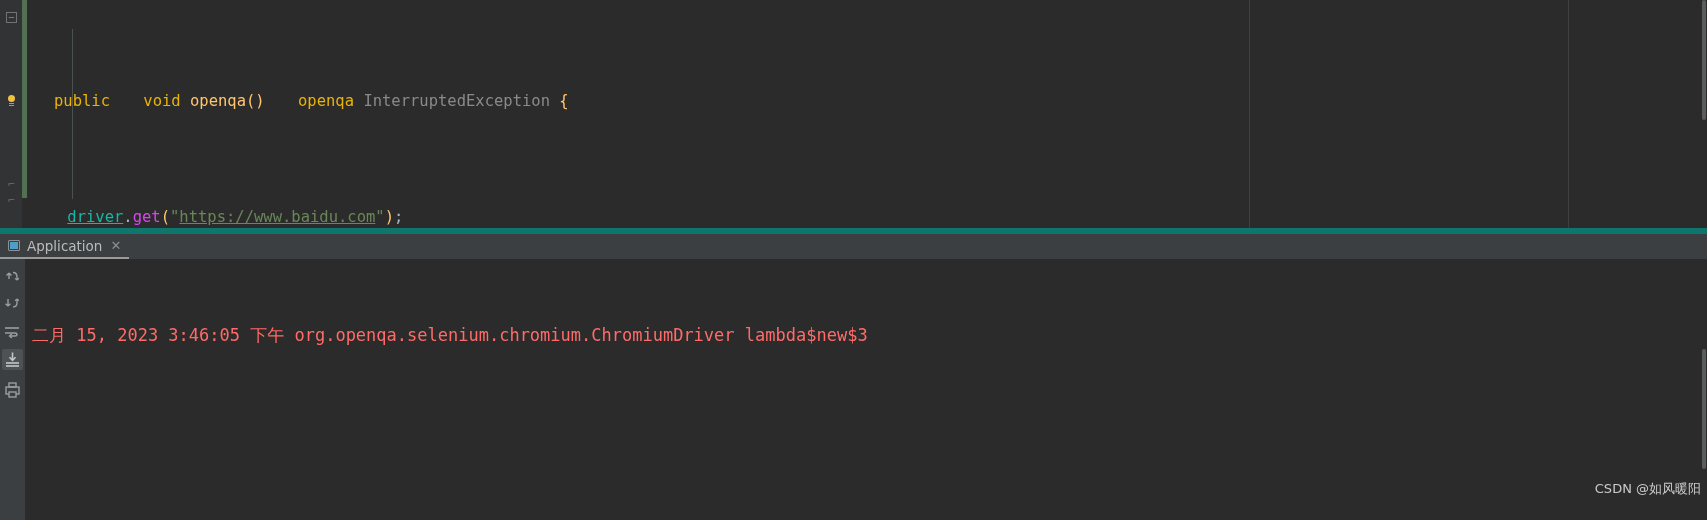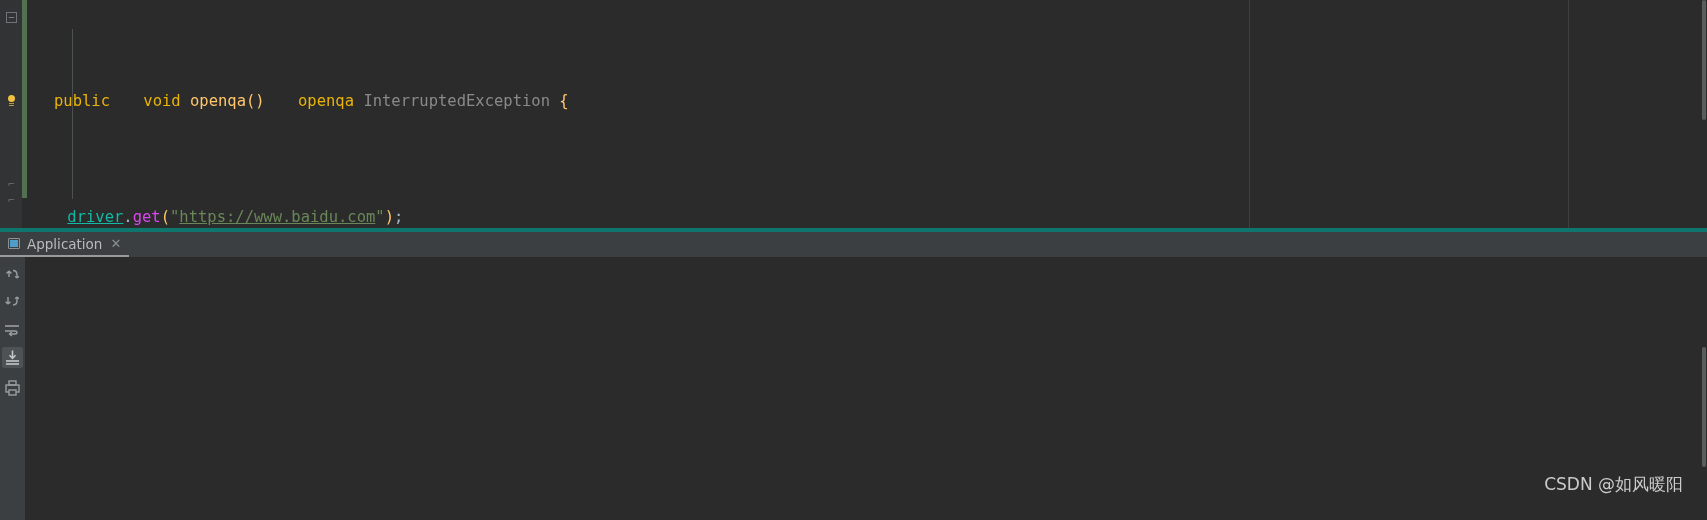--- a/index.html
+++ b/index.html
@@ -119,21 +119,21 @@
   .punc { color: #a9b7c6; }
   .paren{ color: #ffc66d; }
   .stat { color: #d946ef; }
   .link { color: #6a8759; text-decoration: underline; margin-top: 48px; }
 
   
   .toolwin-tabbar {
     position: relative;
     height: 25px;
     background: #3c3f41;
-    border-top: 4px solid #0f766e;
+    border-top: 6px solid #0f766e;
   }
   .tab-app {
     position: absolute;
     left: 0; top: 0;
     height: 25px;
     display: flex;
     align-items: center;
     padding: 0 8px 0 7px;
     border-bottom: 2px solid #9a9a9a;
     box-sizing: border-box;
@@ -231,25 +231,25 @@
   .editor-vscroll .thumb {
     position: absolute;
     right: 1px; top: 0;
     width: 4px;
     background: #5a5d5e;
     border-radius: 2px;
   }
 
   .watermark {
     position: absolute;
-    right: 24px;
+    right: 6px;
     bottom: 27px;
     color: #d9d9d9;
     font-family: "DejaVu Sans", sans-serif;
-    font-size: 17px;
+    font-size: 13px;
     opacity: .92;
   }
 </style>
 </head>
 <body>
 
 <div class="ide">
 
   <div class="editor">
 
@@ -349,20 +349,21 @@
         <svg width="21" height="21" viewBox="0 0 21 21">
           <rect x="4" y="8" width="13" height="7" fill="none" stroke="#9b9e9f" stroke-width="1.4"></rect>
           <rect x="7" y="4" width="7" height="4" fill="none" stroke="#9b9e9f" stroke-width="1.4"></rect>
           <rect x="7" y="13" width="7" height="5" fill="#3c3f41" stroke="#9b9e9f" stroke-width="1.4"></rect>
         </svg>
       </div>
     </div>
 
     <div class="console-body">
       <div class="console-text">
+        <div class="cl">二月 15, 2023 3:46:05 下午 org.openqa.selenium.chromium.ChromiumDriver lambda$new$3</div>
         
         
         
         
       </div>
     </div>
 
     <div class="vscroll">
       <div class="thumb" style="top:90px;height:120px;"></div>
     </div>

